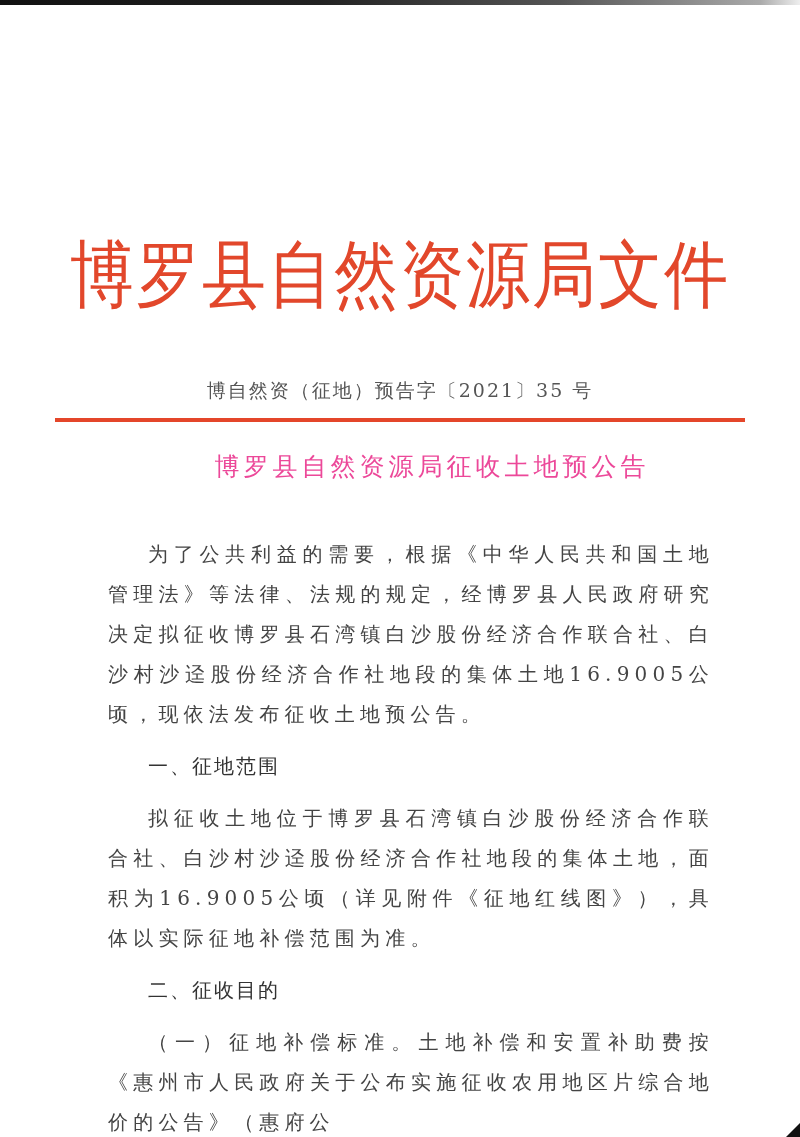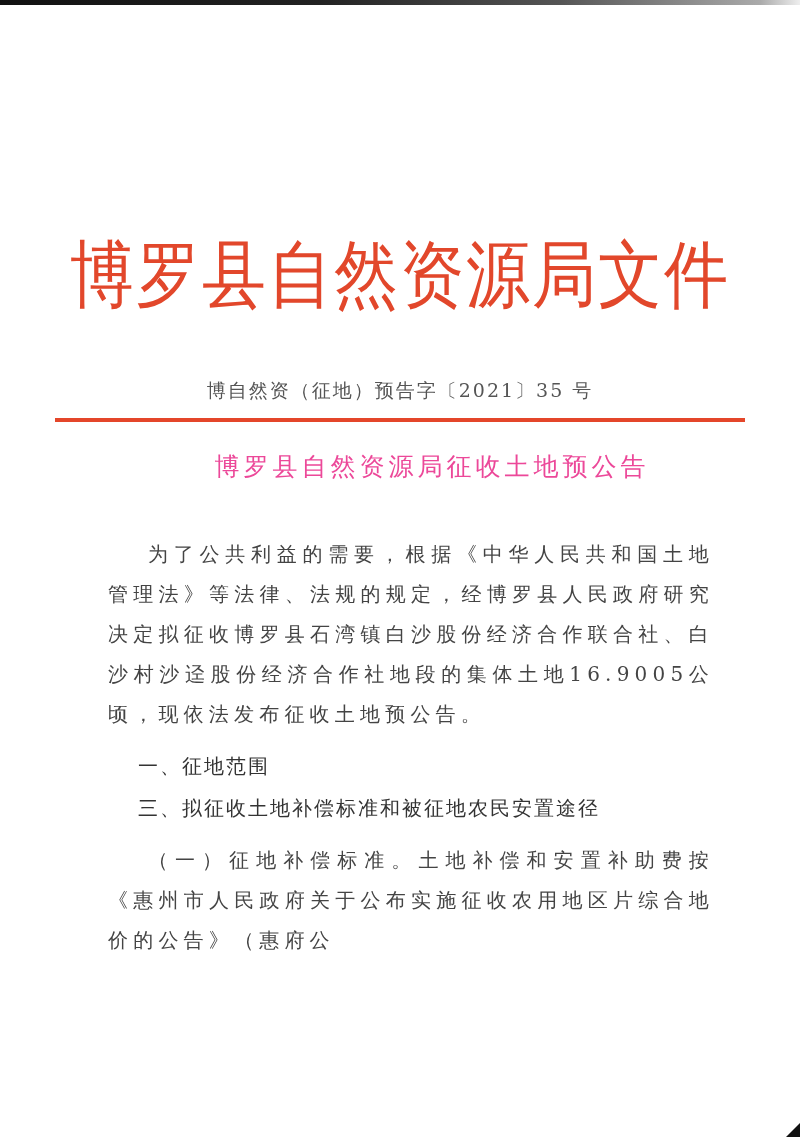--- a/index.html
+++ b/index.html
@@ -75,21 +75,21 @@
       line-height: 40px;
       letter-spacing: 5.2px;
       color: #444;
       text-align: justify;
     }
     .para {
       margin: 12px;
       text-indent: 40px;
     }
     .section-heading {
-      margin: 2px;
+      margin: 12px;
       padding-left: 40px;
       font-family: "DejaVu Sans", "Liberation Sans", sans-serif;
       font-size: 20px;
       letter-spacing: 2px;
       color: #333;
     }
   </style>
 </head>
 <body>
 
@@ -100,19 +100,20 @@
 <div class="doc-number">博自然资（征地）预告字〔2021〕35 号</div>
 
 <div class="red-rule"></div>
 
 <div class="notice-title">博罗县自然资源局征收土地预公告</div>
 
 <div class="body-text" style="top: 522px;">
   <p class="para">为了公共利益的需要，根据《中华人民共和国土地管理法》等法律、法规的规定，经博罗县人民政府研究决定拟征收博罗县石湾镇白沙股份经济合作联合社、白沙村沙迳股份经济合作社地段的集体土地16.9005公顷，现依法发布征收土地预公告。</p>
 
   <p class="section-heading">一、征地范围</p>
+  <p class="para">拟征收土地位于博罗县石湾镇白沙股份经济合作联合社、白沙村沙迳股份经济合作社地段的集体土地，面积为16.9005公顷（详见附件《征地红线图》），具体以实际征地补偿范围为准。</p>
 
+  <p class="section-heading">二、征收目的</p>
 
-  <p class="section-heading">三、拟征收土地补偿标准和被征地农民安置途径</p>
   <p class="para">（一）征地补偿标准。土地补偿和安置补助费按《惠州市人民政府关于公布实施征收农用地区片综合地价的公告》（惠府公</p>
 </div>
 
 <div class="scan-corner"></div>
 
 </body></html>

